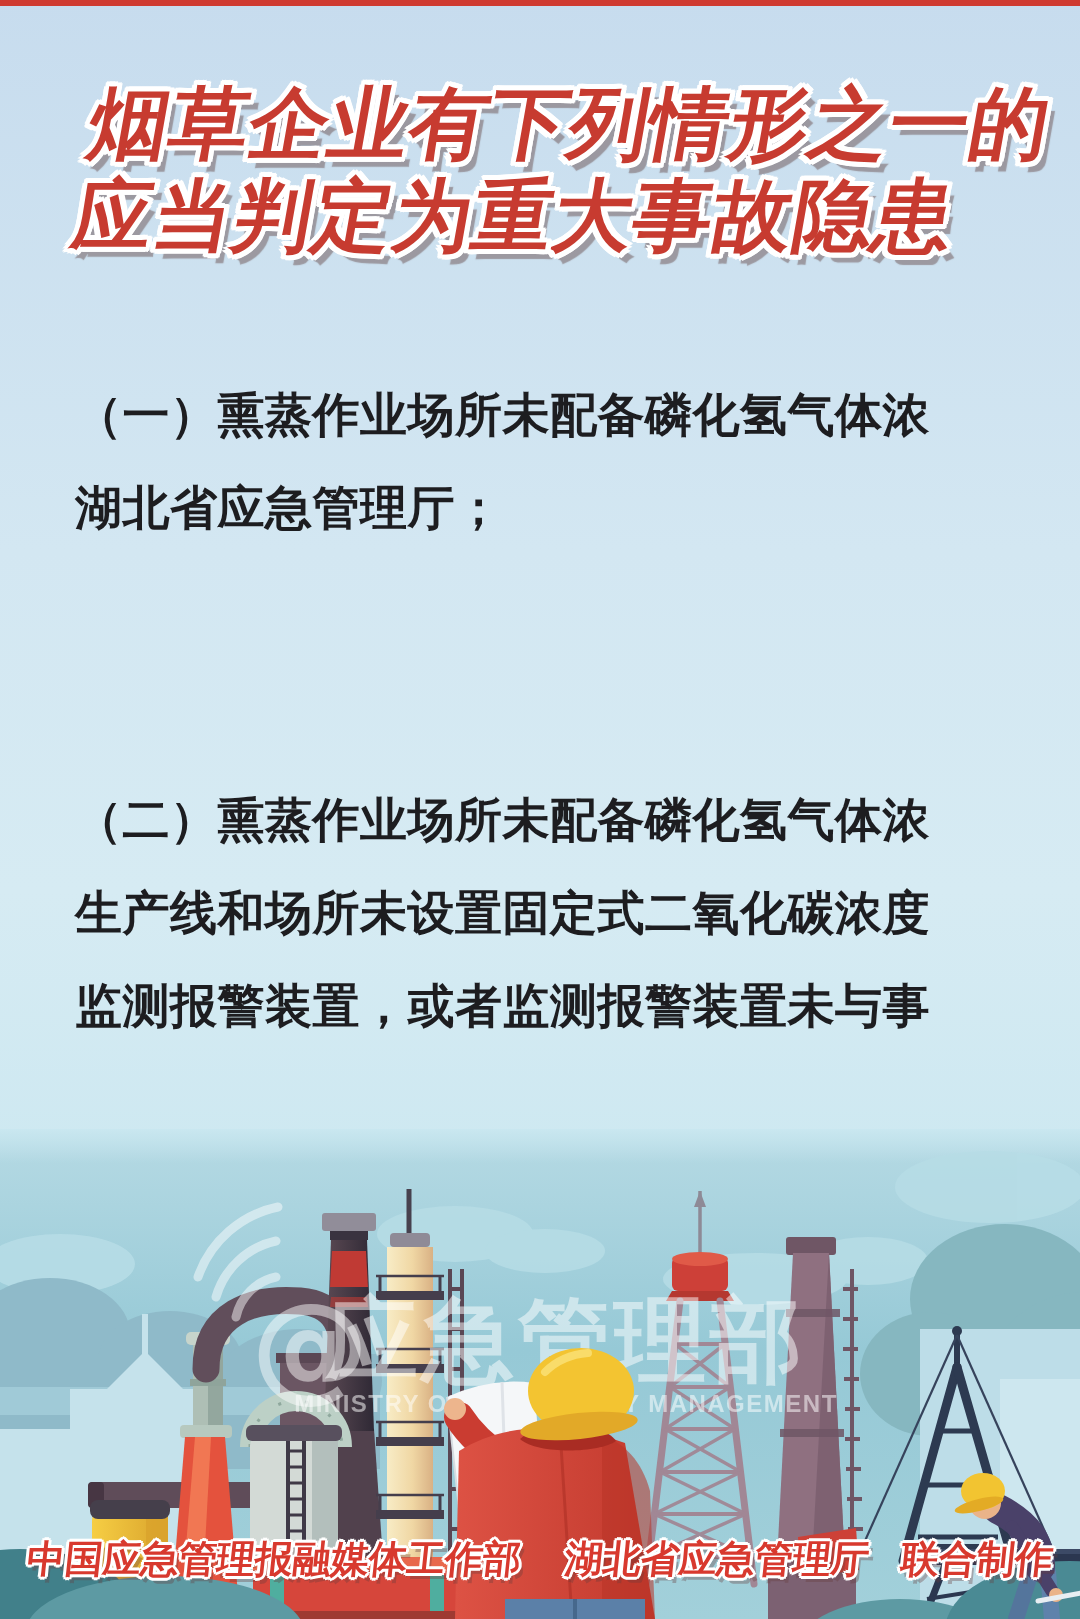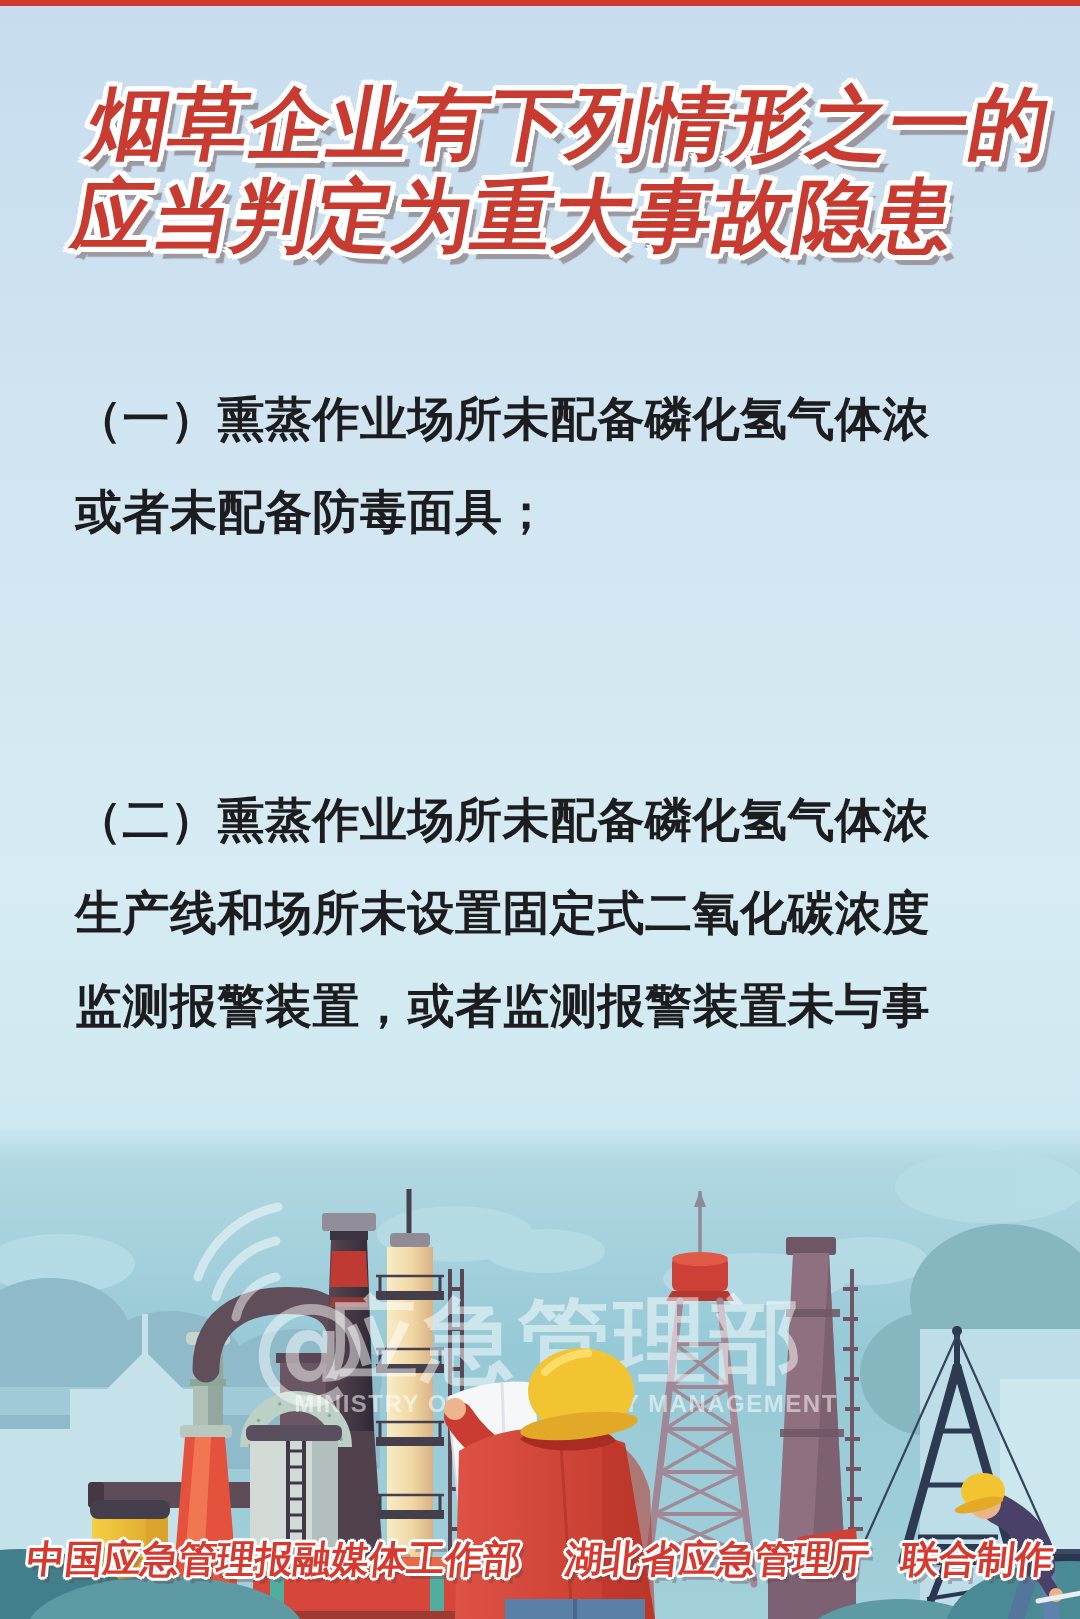--- a/index.html
+++ b/index.html
@@ -18,21 +18,21 @@
     font-size:79px; line-height:92px; font-weight:900; letter-spacing:1px;
     color:#c73b30; white-space:nowrap;
     text-shadow:
       -5px 0 0 #fff, 5px 0 0 #fff, 0 -5px 0 #fff, 0 5px 0 #fff,
       -4px -4px 0 #fff, 4px -4px 0 #fff, -4px 4px 0 #fff, 4px 4px 0 #fff,
       -5px 3px 0 #fff, 5px -3px 0 #fff, 3px 5px 0 #fff, -3px -5px 0 #fff,
       9px 10px 1px rgba(108,82,82,.5);
   }
   
   .para{position:absolute; left:75px; width:960px;}
-  .para1{top:372px;}
+  .para1{top:372px;font-family:Liberation Mono, monospace;}
   .para2{top:773px;}
   .body-line{
     font-size:47px; line-height:93px; font-weight:700; color:#1d1d20;
     letter-spacing:0.5px; white-space:nowrap;
   }
   
   .scene{position:absolute; left:0; top:1129px; width:1080px; height:490px;}
   .scene svg{display:block;}
   
   .footer{
@@ -59,21 +59,21 @@
 
   <div class="top-strip"></div>
 
   <div class="title">
     <div class="title-line">烟草企业有下列情形之一的</div>
     <div class="title-line">应当判定为重大事故隐患</div>
   </div>
 
   <div class="para para1">
     <div class="body-line">（一）熏蒸作业场所未配备磷化氢气体浓</div>
-    <div class="body-line">或者未配备防毒面具；</div>
+    <div class="body-line">湖北省应急管理厅；</div>
   </div>
 
   <div class="para para2">
     <div class="body-line">（二）熏蒸作业场所未配备磷化氢气体浓</div>
     <div class="body-line">生产线和场所未设置固定式二氧化碳浓度</div>
     <div class="body-line">监测报警装置，或者监测报警装置未与事</div>
   </div>
 
   <div class="scene">
   <svg width="1080" height="490" viewBox="0 0 1080 490" xmlns="http://www.w3.org/2000/svg">

